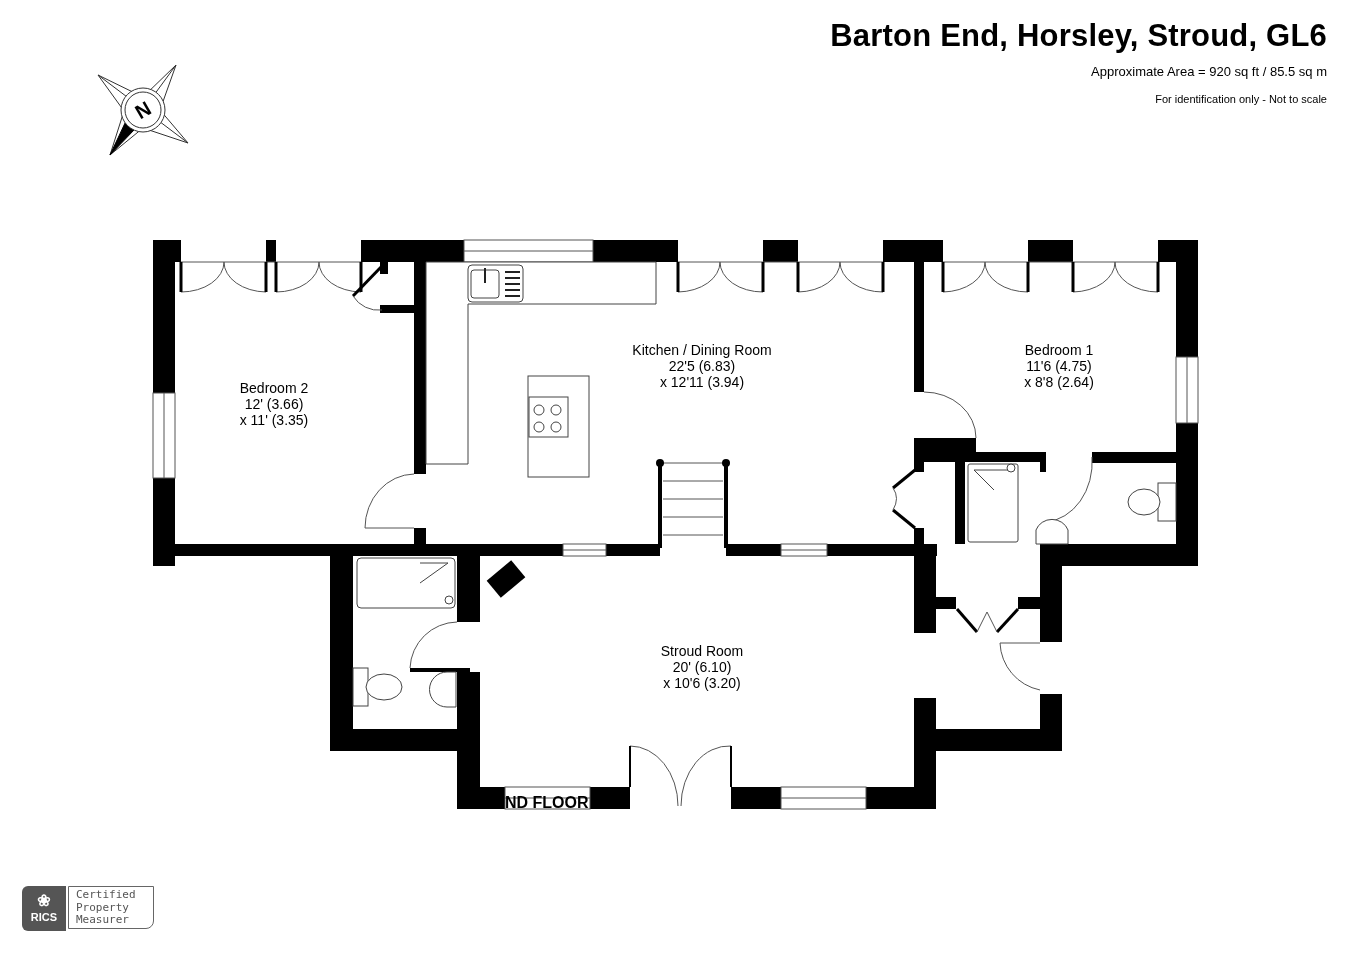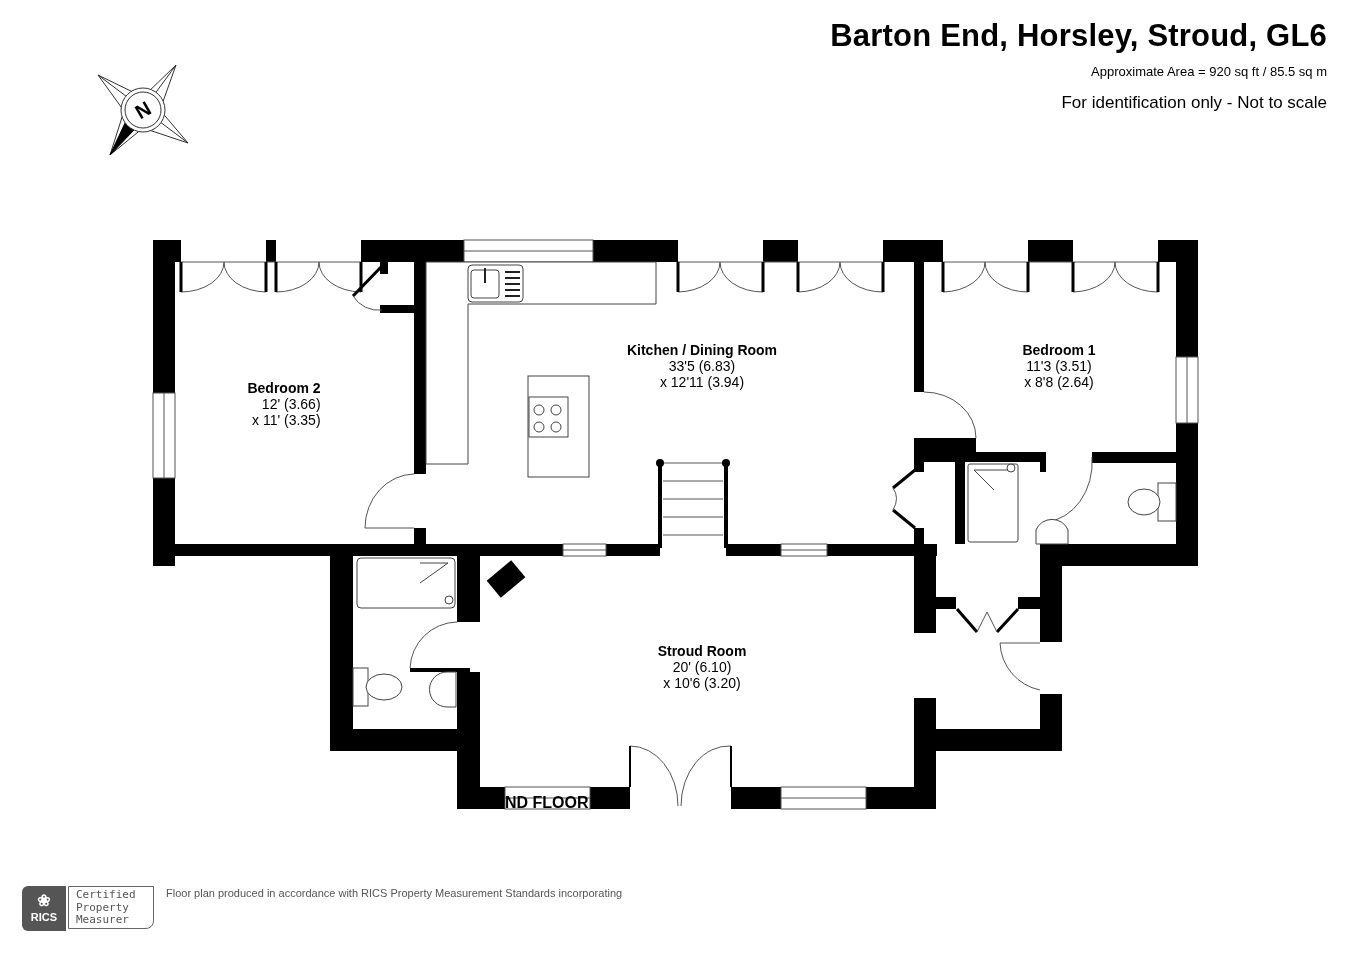--- a/index.html
+++ b/index.html
@@ -1,22 +1,22 @@
 <!DOCTYPE html>
 <html><head>
 <meta charset="utf-8">
 <style>
   html, body { margin:0; padding:0; background:#ffffff; }
   body { width:1350px; height:955px; position:relative; overflow:hidden; font-family:"Liberation Sans", sans-serif; color:#000; }
   .title { position:absolute; right:23px; top:18px; font-size:31px; font-weight:bold; letter-spacing:0.2px; }
   .area { position:absolute; right:23px; top:64px; font-size:13px; }
-  .note { position:absolute; right:23px; top:93px; font-size:17px; }
+  .note { position:absolute; right:23px; top:93px; font-size:11px; }
   .plan { position:absolute; left:0; top:0; }
   .room-label { position:absolute; text-align:center; font-size:14px; line-height:16px; transform:translateX(-50%); white-space:nowrap; }
-  .room-label .nm { font-weight:bold; }
+  .room-label .nm { font-weight:normal; }
   .floor-label { position:absolute; left:457px; top:794px; font-size:16px; font-weight:bold; }
   .rics-badge { position:absolute; left:22px; top:886px; width:134px; height:45px; }
   .rics-dark { position:absolute; left:0; top:0; width:44px; height:45px; background:#555; border-radius:6px 0 0 6px; color:#fff; font-weight:bold; font-size:11px; text-align:center; }
   .rics-dark .lion { display:block; margin-top:6px; font-size:16px; line-height:18px; }
   .rics-dark .rics-txt { display:block; margin-top:1px; }
   .rics-cert { position:absolute; left:46px; top:0; width:86px; height:43px; border:1px solid #666; border-radius:0 0 8px 0; color:#555; font-family:"DejaVu Sans Mono", monospace; font-weight:normal; font-size:11px; line-height:12.5px; padding:2px 0 0 7px; box-sizing:border-box; }
   .footer-text { position:absolute; left:166px; top:886px; font-size:11px; line-height:14px; color:#555; }
 </style>
 </head>
 <body>
@@ -224,33 +224,33 @@
       <line x1="420" y1="563" x2="448" y2="563"></line>
     <circle cx="449" cy="600" r="4"></circle>
 
     <rect x="353" y="668" width="15" height="38"></rect>
     <ellipse cx="384" cy="687" rx="18" ry="13"></ellipse>
 
     <path d="M456,672 L447,672 A16,16 0 0 0 447,707 L456,707 Z"></path>
   </g>
 </svg>
 
-<div class="room-label" style="left:284px; top:380px;text-align:right;">
+<div class="room-label" style="left:274px; top:380px;">
   <div class="nm">Bedroom 2</div>
   <div>12' (3.66)</div>
   <div>x 11' (3.35)</div>
 </div>
 <div class="room-label" style="left:702px; top:342px;">
   <div class="nm">Kitchen / Dining Room</div>
-  <div>33'5 (6.83)</div>
+  <div>22'5 (6.83)</div>
   <div>x 12'11 (3.94)</div>
 </div>
 <div class="room-label" style="left:1059px; top:342px;">
   <div class="nm">Bedroom 1</div>
-  <div>11'3 (3.51)</div>
+  <div>11'6 (4.75)</div>
   <div>x 8'8 (2.64)</div>
 </div>
 <div class="room-label" style="left:702px; top:643px;">
   <div class="nm">Stroud Room</div>
   <div>20' (6.10)</div>
   <div>x 10'6 (3.20)</div>
 </div>
 
 <div class="floor-label">GROUND FLOOR</div>
 
@@ -260,14 +260,13 @@
     <span class="rics-txt">RICS</span>
   </div>
   <div class="rics-cert">
     <div>Certified</div>
     <div>Property</div>
     <div>Measurer</div>
   </div>
 </div>
 
 <div class="footer-text">
-  <div>Floor plan produced in accordance with RICS Property Measurement Standards incorporating</div>
 </div>
 
 </body></html>

